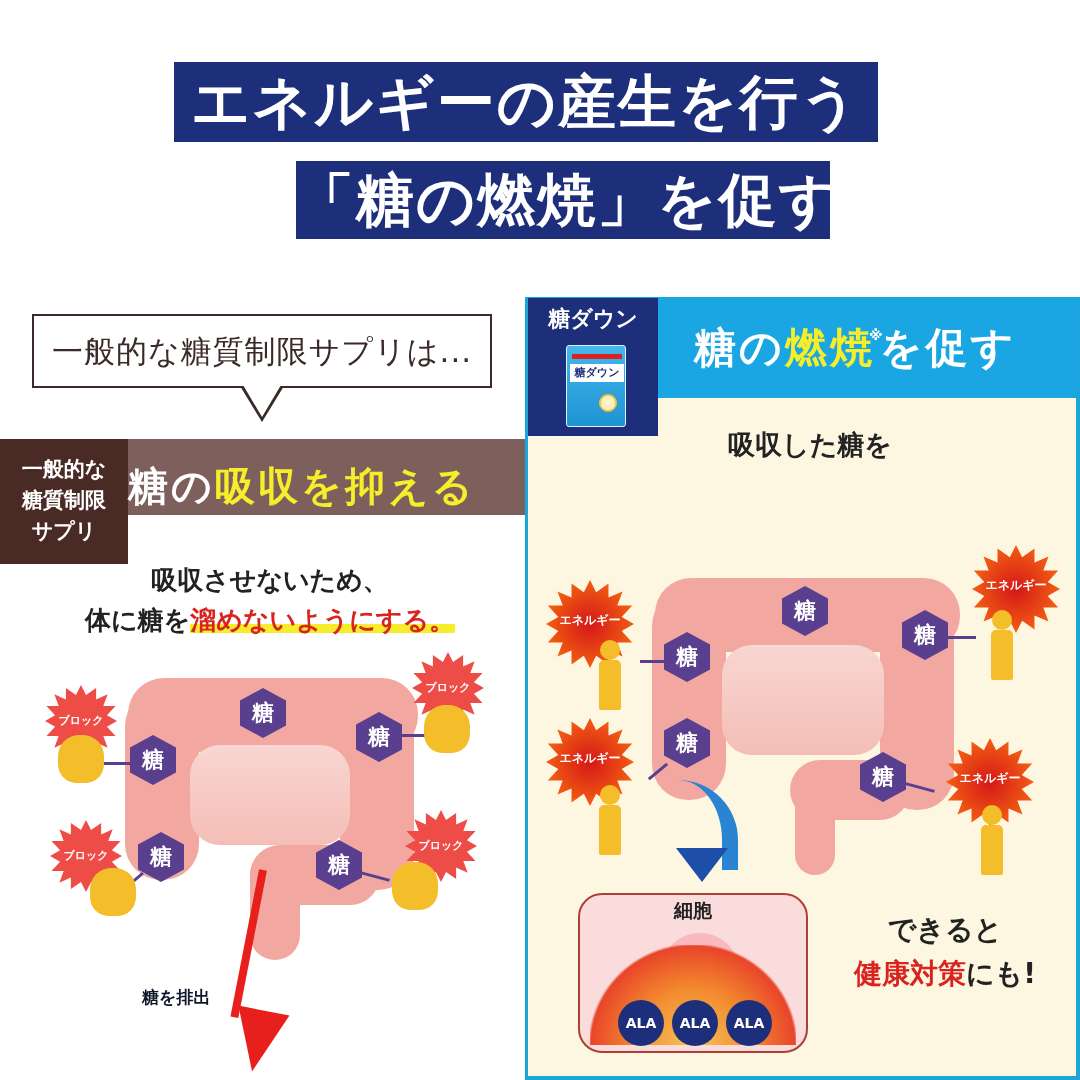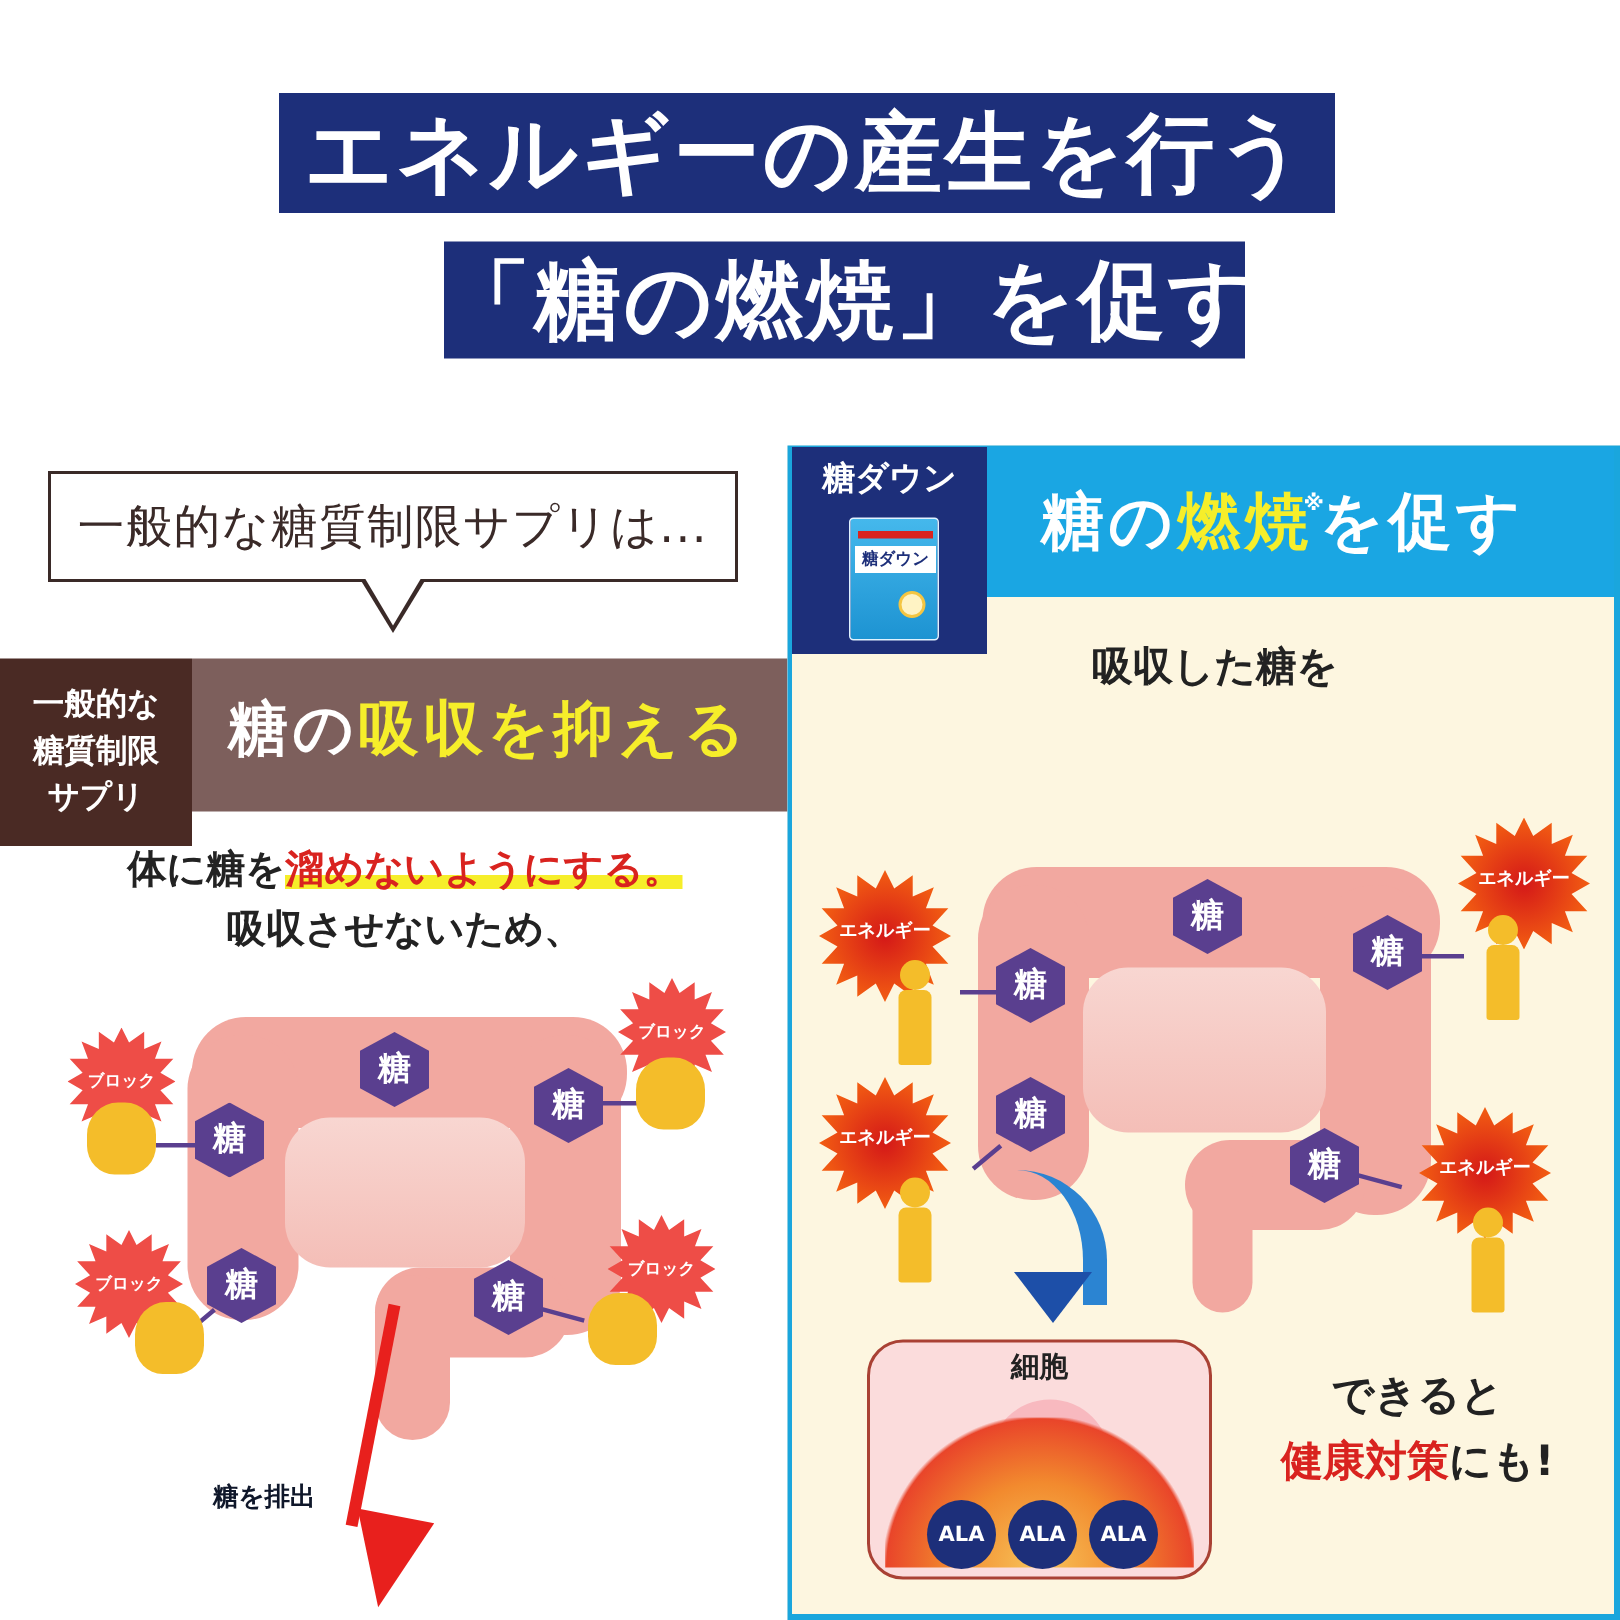--- a/index.html
+++ b/index.html
@@ -2,32 +2,32 @@
 <html><head>
 <meta charset="utf-8">
 <style>
   * { box-sizing: border-box; margin: 0; padding: 0; }
   html, body { width: 1080px; height: 1080px; overflow: hidden; background: #ffffff; }
   body { position: relative; font-family: "DejaVu Sans", "Liberation Sans", sans-serif; font-weight: bold; }
   .abs { position: absolute; }
 
   
   .headline { background: #1d2f7a; color: #fff; text-align: center; white-space: nowrap; letter-spacing: 2px; }
-  #hl1 { left: 186px; top: 62px; width: 704px; height: 80px; font-size: 58px; line-height: 80px; }
+  #hl1 { left: 174px; top: 62px; width: 704px; height: 80px; font-size: 58px; line-height: 80px; }
   #hl2 { left: 296px; top: 161px; width: 534px; height: 78px; font-size: 58px; line-height: 78px; }
 
   
   .bubble { left: 32px; top: 314px; width: 460px; height: 74px; border: 2px solid #3a2a28; background: #fff;
             font-size: 31px; line-height: 70px; text-align: center; color: #3a2a28; font-weight: normal; letter-spacing: 1px; }
   .bubble-tail { left: 240px; top: 386px; width: 0; height: 0; border-left: 22px solid transparent; border-right: 22px solid transparent; border-top: 36px solid #3a2a28; }
   .bubble-tail-inner { left: 243px; top: 385px; width: 0; height: 0; border-left: 19px solid transparent; border-right: 19px solid transparent; border-top: 32px solid #fff; }
 
   .gen-tag { left: 0; top: 439px; width: 128px; height: 125px; background: #4a2a24; color: #fff; font-size: 21px; line-height: 31px; text-align: center; padding-top: 15px; }
   .gen-tag span { display: block; }
-  .gen-bar { left: 128px; top: 439px; width: 397px; height: 102px; background: #7d5f5c; color: #fff; font-size: 40px; line-height: 94px; padding-left: 24px; letter-spacing: 3px; }
+  .gen-bar { left: 128px; top: 439px; width: 397px; height: 76px; background: #7d5f5c; color: #fff; font-size: 40px; line-height: 94px; letter-spacing: 3px; }
   .yellow { color: #f6ee2a; font-family: Liberation Serif, serif; }
 
   .left-desc { left: 30px; top: 560px; width: 480px; text-align: center; color: #222; font-size: 26px; line-height: 40px; }
   .red { color: #d9231f; }
   .hl-under { background: linear-gradient(transparent 62%, #f6ee2a 62%, #f6ee2a 92%, transparent 92%); }
 
   .excrete { left: 142px; top: 986px; font-size: 17px; color: #0f172a; }
 
   
   .right-panel { left: 525px; top: 297px; width: 555px; height: 783px; background: #fdf6e0; border: 4px solid #1aa6dd; border-left-width: 3px; }
@@ -86,24 +86,24 @@
 <div class="abs gen-tag">
   <span>一般的な</span>
   <span>糖質制限</span>
   <span>サプリ</span>
 </div>
 <div class="abs gen-bar">
   <span>糖の</span><span class="yellow">吸収を抑える</span>
 </div>
 
 <div class="abs left-desc">
+  <div>吸収させないため、</div>
   <div>
     <span>体に糖を</span><span class="red hl-under">溜めないようにする。</span>
   </div>
-  <div>吸収させないため、</div>
 </div>
 
 <div class="abs gut" style="left:128px;top:678px;width:290px;height:74px;"></div>
 <div class="abs gut" style="left:125px;top:690px;width:74px;height:190px;"></div>
 <div class="abs gut" style="left:340px;top:690px;width:74px;height:200px;"></div>
 <div class="abs gut" style="left:250px;top:845px;width:130px;height:60px;"></div>
 <div class="abs gut" style="left:250px;top:850px;width:50px;height:110px;"></div>
 <div class="abs gut-inner" style="left:190px;top:745px;width:160px;height:100px;"></div>
 
 <div class="abs red-arrow-shaft"></div>

